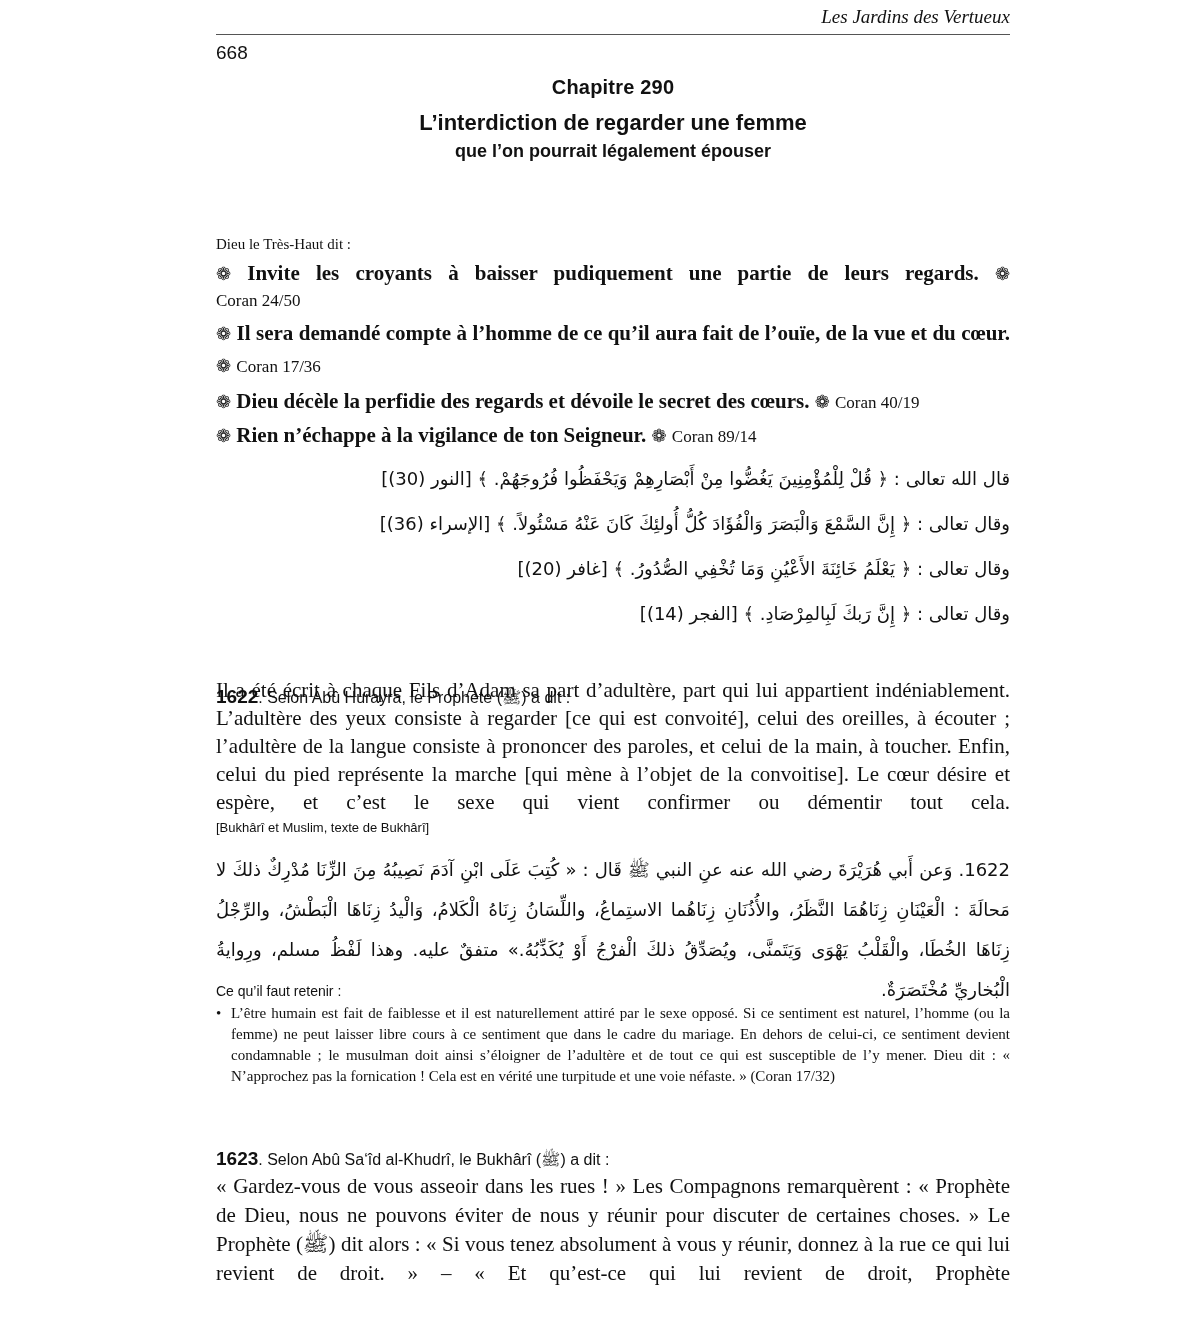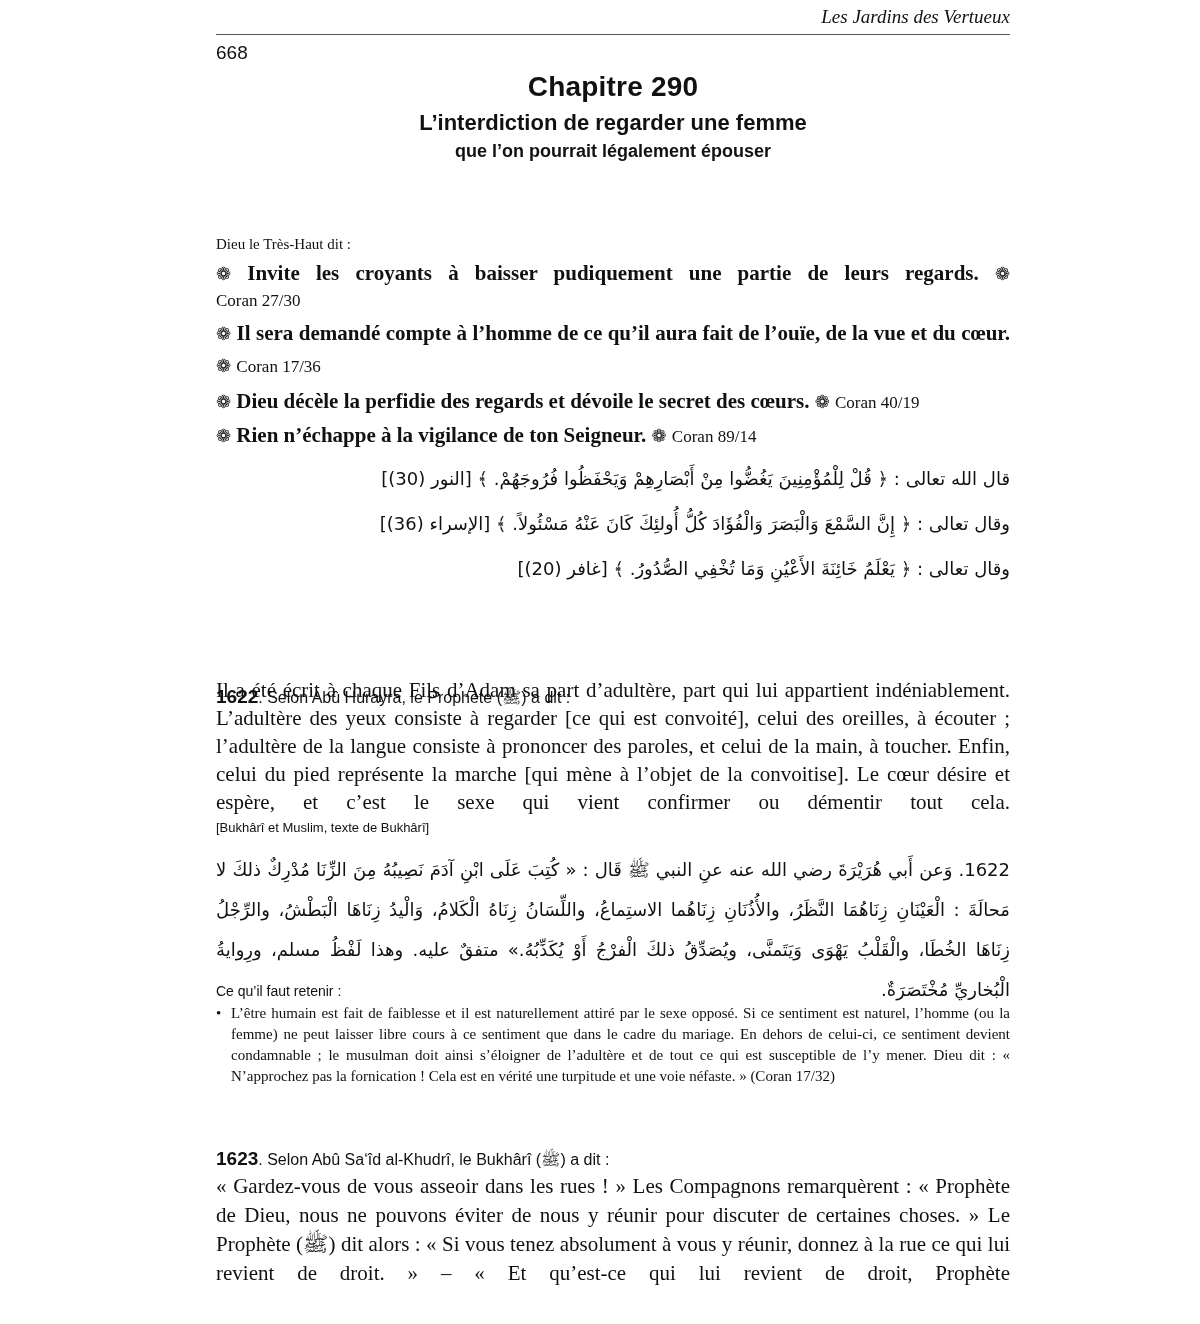--- a/index.html
+++ b/index.html
@@ -4,21 +4,21 @@
 <style>
   html, body { margin:0; padding:0; background:#ffffff; }
   body { width:1200px; height:1324px; position:relative; overflow:hidden; color:#111; font-family:"Liberation Serif", serif; }
   .page { position:absolute; left:216px; top:0; width:794px; }
   .running-head { position:absolute; top:6px; left:0; width:794px; height:28px; }
   .page-number { position:absolute; left:0; top:0; font-size:19px; font-family:Liberation Sans, sans-serif;margin-top:36px; }
   .book-title { position:absolute; right:0; top:0; font-size:19px; font-style:italic; font-family:"Liberation Serif", serif; }
   .head-rule { position:absolute; top:34px; left:0; width:794px; height:0; border-top:1.5px solid #555; }
 
   .chapter { position:absolute; top:68px; left:0; width:794px; text-align:center; font-family:"Liberation Sans", sans-serif; font-weight:bold; }
-  .chapter-num { font-size:28px; line-height:38px; letter-spacing:0.2px; }
+  .chapter-num { font-size:20px; line-height:38px; letter-spacing:0.2px; }
   .chapter-title { font-size:22px; line-height:30px; margin-top:2px; }
   .chapter-sub { font-size:18px; line-height:26px; }
   .chapter-ar { font-size:24px; line-height:36px; direction:rtl; }
 
   .intro-label { position:absolute; top:236px; left:0; font-size:15px; }
   .verses { position:absolute; top:258px; left:0; width:794px; }
   .verse { font-size:21px; font-weight:bold; line-height:31px; margin-bottom:0; text-align:justify; }
   .verse .ref { font-weight:normal; font-size:17px; }
   .verse .orn { font-weight:normal; font-size:18px; }
   .v1 { text-align-last:justify; }
@@ -61,21 +61,21 @@
   </div>
 
   <div class="intro-label">Dieu le Très-Haut dit :</div>
 
   <div class="verses">
     <div class="verse v1">
       <span class="orn">❁</span>
       <span>Invite les croyants à baisser pudiquement une partie de leurs regards.</span>
       <span class="orn">❁</span>
     </div>
-    <div class="v1-ref">Coran 27/30</div>
+    <div class="v1-ref">Coran 24/50</div>
 
     <div class="verse" style="margin-bottom:4px;">
       <span class="orn">❁</span>
       <span>Il sera demandé compte à l’homme de ce qu’il aura fait de l’ouïe, de la vue et du cœur.</span>
       <span class="orn">❁</span>
       <span class="ref">Coran 17/36</span>
     </div>
 
     <div class="verse" style="margin-bottom:2px;">
       <span class="orn">❁</span>
@@ -89,20 +89,21 @@
       <span>Rien n’échappe à la vigilance de ton Seigneur.</span>
       <span class="orn">❁</span>
       <span class="ref">Coran 89/14</span>
     </div>
   </div>
 
   <div class="ar-block">
     <div class="ar-line">قال الله تعالى : ﴿ قُلْ لِلْمُؤْمِنِينَ يَغُضُّوا مِنْ أَبْصَارِهِمْ وَيَحْفَظُوا فُرُوجَهُمْ. ﴾ [النور (30)]</div>
     <div class="ar-line">وقال تعالى : ﴿ إِنَّ السَّمْعَ وَالْبَصَرَ وَالْفُؤَادَ كُلُّ أُولئِكَ كَانَ عَنْهُ مَسْئُولاً. ﴾ [الإسراء (36)]</div>
     <div class="ar-line">وقال تعالى : ﴿ يَعْلَمُ خَائِنَةَ الأَعْيُنِ وَمَا تُخْفِي الصُّدُورُ. ﴾ [غافر (20)]</div>
+    <div class="ar-line">وقال تعالى : ﴿ إِنَّ رَبكَ لَبِالمِرْصَادِ. ﴾ [الفجر (14)]</div>
   </div>
 
   <div class="hadith-head h1622-head">
     <b>1622</b><span>. Selon Abû Hurayra, le Prophète (ﷺ) a dit :</span>
   </div>
   <div class="h1622-body">Il a été écrit à chaque Fils d’Adam sa part d’adultère, part qui lui appartient indéniablement. L’adultère des yeux consiste à regarder [ce qui est convoité], celui des oreilles, à écouter ; l’adultère de la langue consiste à prononcer des paroles, et celui de la main, à toucher. Enfin, celui du pied représente la marche [qui mène à l’objet de la convoitise]. Le cœur désire et espère, et c’est le sexe qui vient confirmer ou démentir tout cela.</div>
   <div class="h1622-src">[Bukhârî et Muslim, texte de Bukhârî]</div>
 
   <div class="ar-hadith">1622. وَعن أَبي هُرَيْرَةَ رضي الله عنه عنِ النبي ﷺ قَال : « كُتِبَ عَلَى ابْنِ آدَمَ نَصِيبُهُ مِنَ الزِّنَا مُدْرِكٌ ذلكَ لا مَحالَةَ : الْعَيْنَانِ زِنَاهُمَا النَّظَرُ، والأُذُنَانِ زِنَاهُما الاستِماعُ، واللِّسَانُ زِنَاهُ الْكَلامُ، وَالْيدُ زِنَاهَا الْبَطْشُ، والرِّجْلُ زِنَاهَا الخُطَا، والْقَلْبُ يَهْوَى وَيَتَمنَّى، ويُصَدِّقُ ذلكَ الْفرْجُ أَوْ يُكَذِّبُهُ.» متفقٌ عليه. وهذا لَفْظُ مسلم، ورِوايةُ الْبُخاريِّ مُخْتَصَرَةٌ.</div>
 

